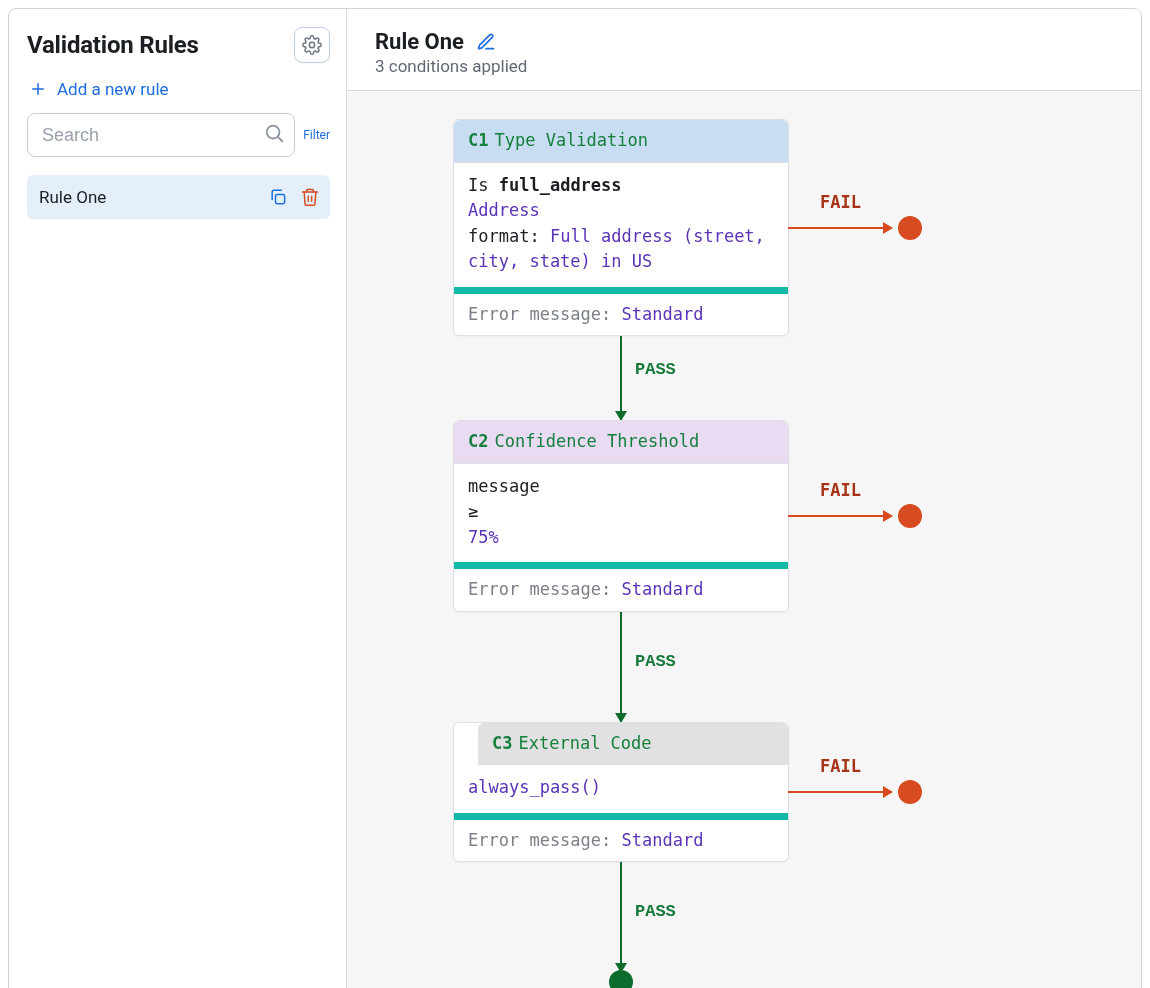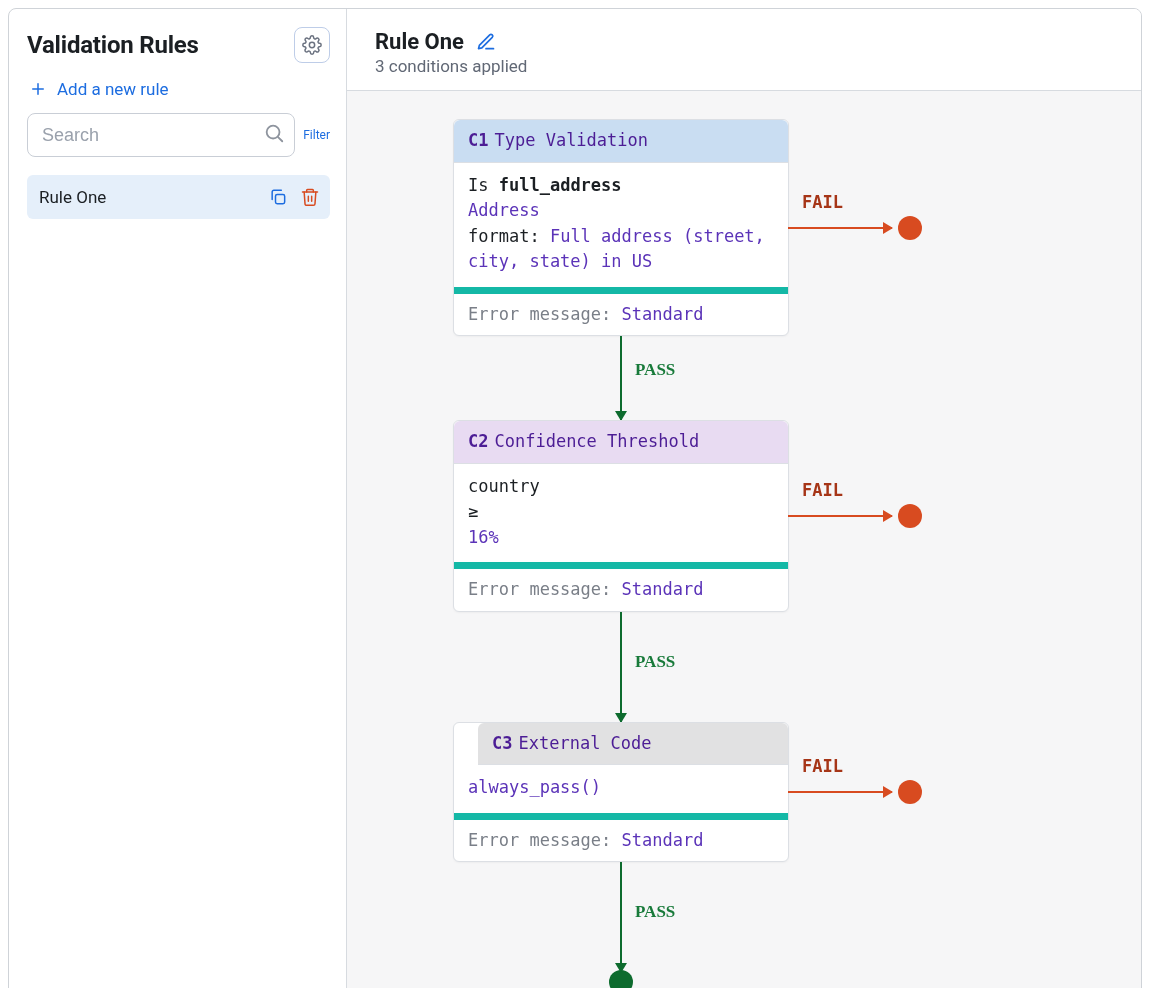--- a/index.html
+++ b/index.html
@@ -153,21 +153,21 @@
     font-size:17px;
     line-height:1.5;
     position:relative;
     overflow:visible;
   }
   .card-head{
     padding:8px 14px;
     border-bottom:1px solid #dcdfe4;
     border-radius:6px 6px 0 0;
     font-weight:400;
-    color:#4c1d95;
+    color:#15803d;
   }
   .card-head .cid{font-weight:700;margin-right:6px;}
   .c1 .card-head{background:var(--c1);}
   .c2 .card-head{background:var(--c2);}
   .c3 .card-head{background:var(--c3);margin-left:24px;}
   .card-body{
     padding:10px 14px 12px 14px;
   }
   .card-foot{
     border-top:7px solid #14b8a6;
@@ -180,21 +180,21 @@
   
   .pass-block{
     display:flex;flex-direction:column;align-items:center;
     height:84px;
     position:relative;
     width:100%;
   }
   .pass-label{
     color:var(--green);
     font-weight:700;
-    font-family:Liberation Serif, serif;
+    font-family:Liberation Mono, monospace;
     font-size:17px;
     position:absolute;
     left:calc(50% + 14px);
     top:24px;
   }
   .v-line{
     width:2px;height:100%;
     background:var(--green-dark);
     position:relative;
   }
@@ -217,21 +217,21 @@
     top:50%;
     transform:translateY(-50%);
     display:flex;align-items:center;
   }
   .fail-label{
     position:absolute;
     color:var(--red-dark);
     font-weight:700;
     font-family:var(--mono-font);
     font-size:17px;
-    left:14px;
+    left:32px;
     top:-26px;
     white-space:nowrap;
   }
   .h-line{
     height:2px;width:104px;background:var(--red);
     position:relative;
   }
   .h-line::after{
     content:"";
     position:absolute;right:-1px;top:50%;transform:translateY(-50%);
@@ -347,23 +347,23 @@
         <div class="pass-block">
           <span class="v-line"></span>
           <span class="pass-label">PASS</span>
         </div>
 
         <div class="card c2">
           <div class="card-head">
             <span class="cid">C2</span><span>Confidence Threshold</span>
           </div>
           <div class="card-body">
-            <div>country</div>
+            <div>message</div>
             <div>≥</div>
-            <div class="kw-purple">16%</div>
+            <div class="kw-purple">75%</div>
           </div>
           <div class="card-foot">
             <span>Error message:</span> <span class="kw-purple">Standard</span>
           </div>
           <div class="fail-block">
             <span class="fail-label">FAIL</span>
             <span class="h-line"></span>
             <span class="fail-dot"></span>
           </div>
         </div>

